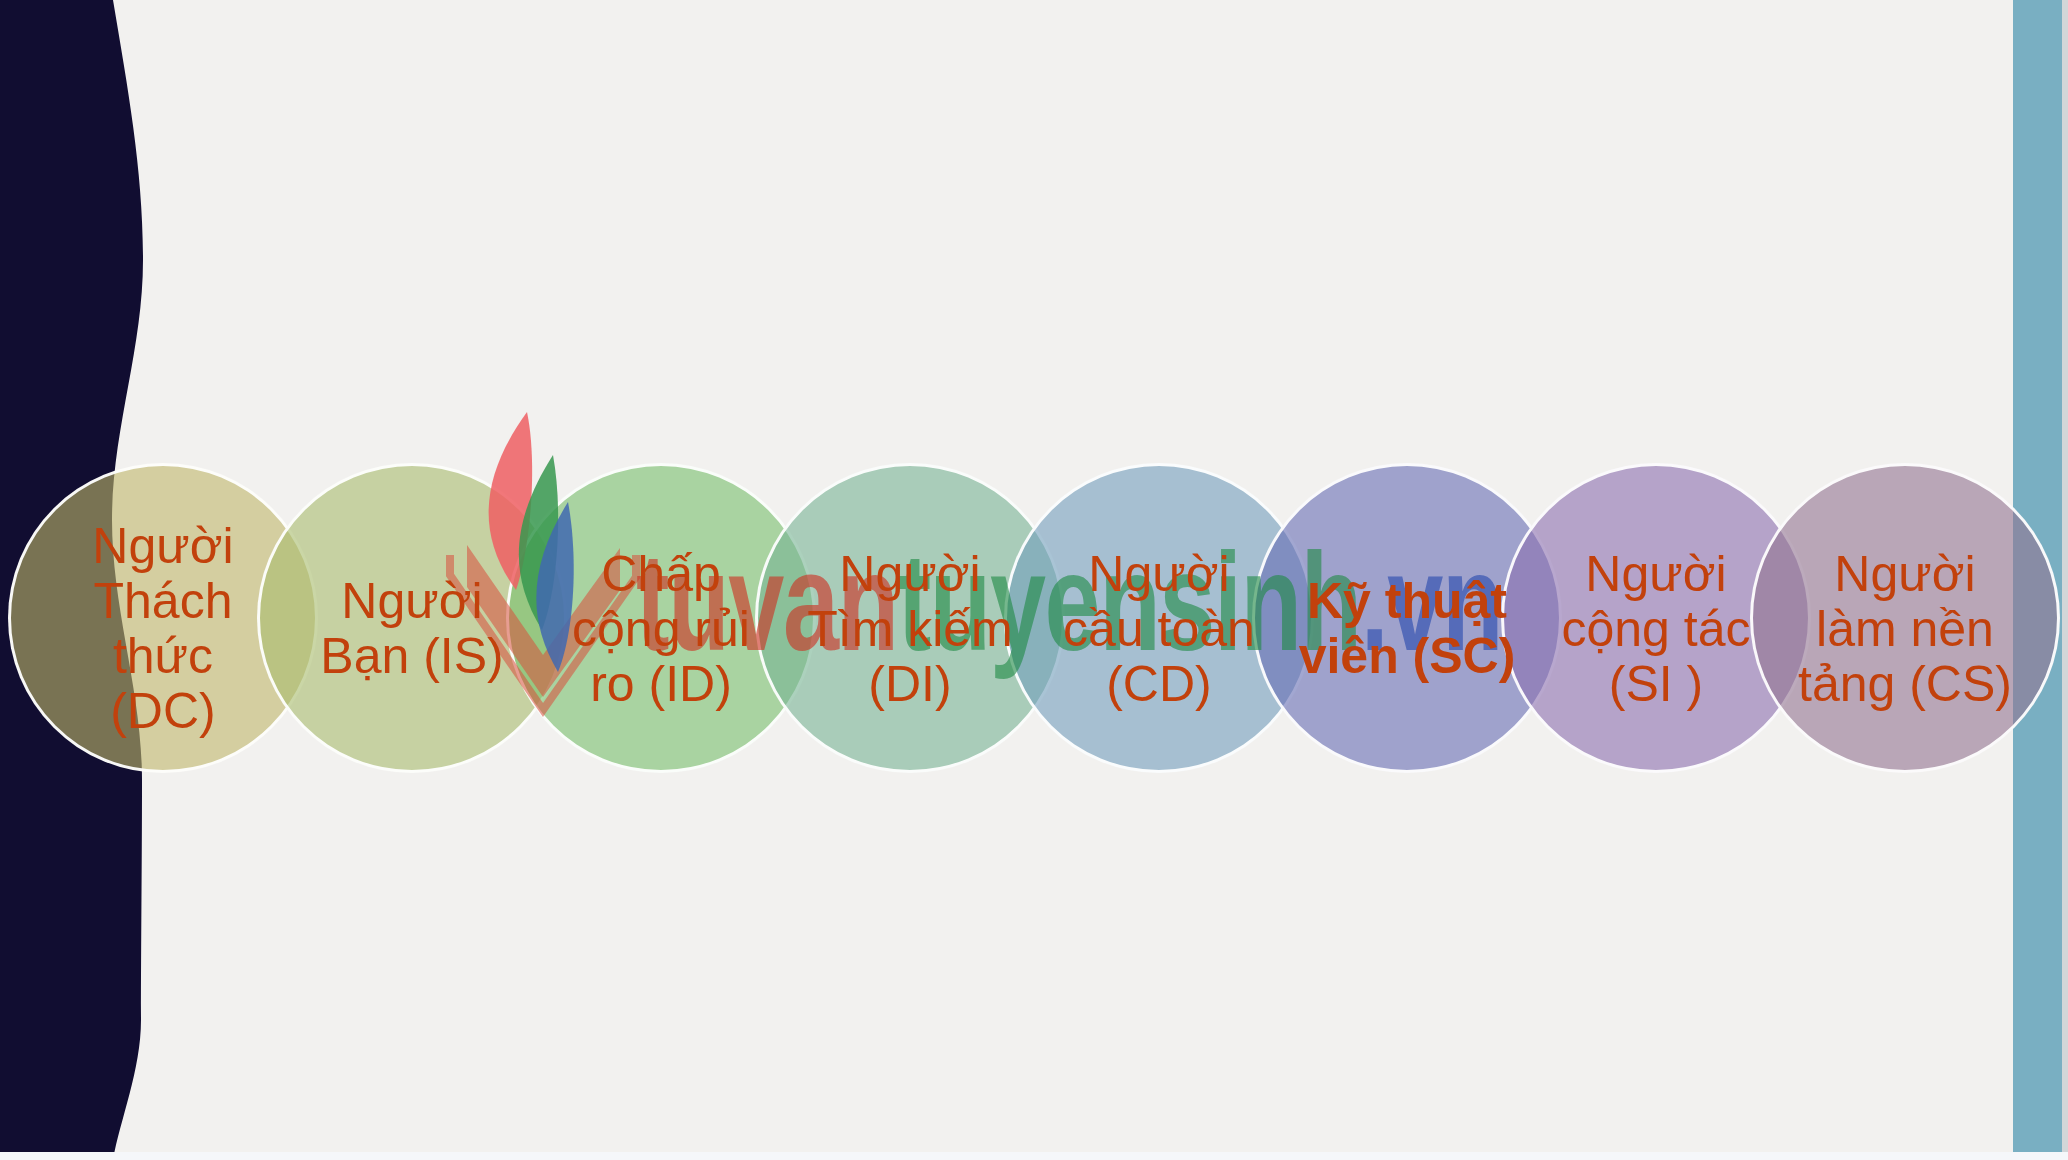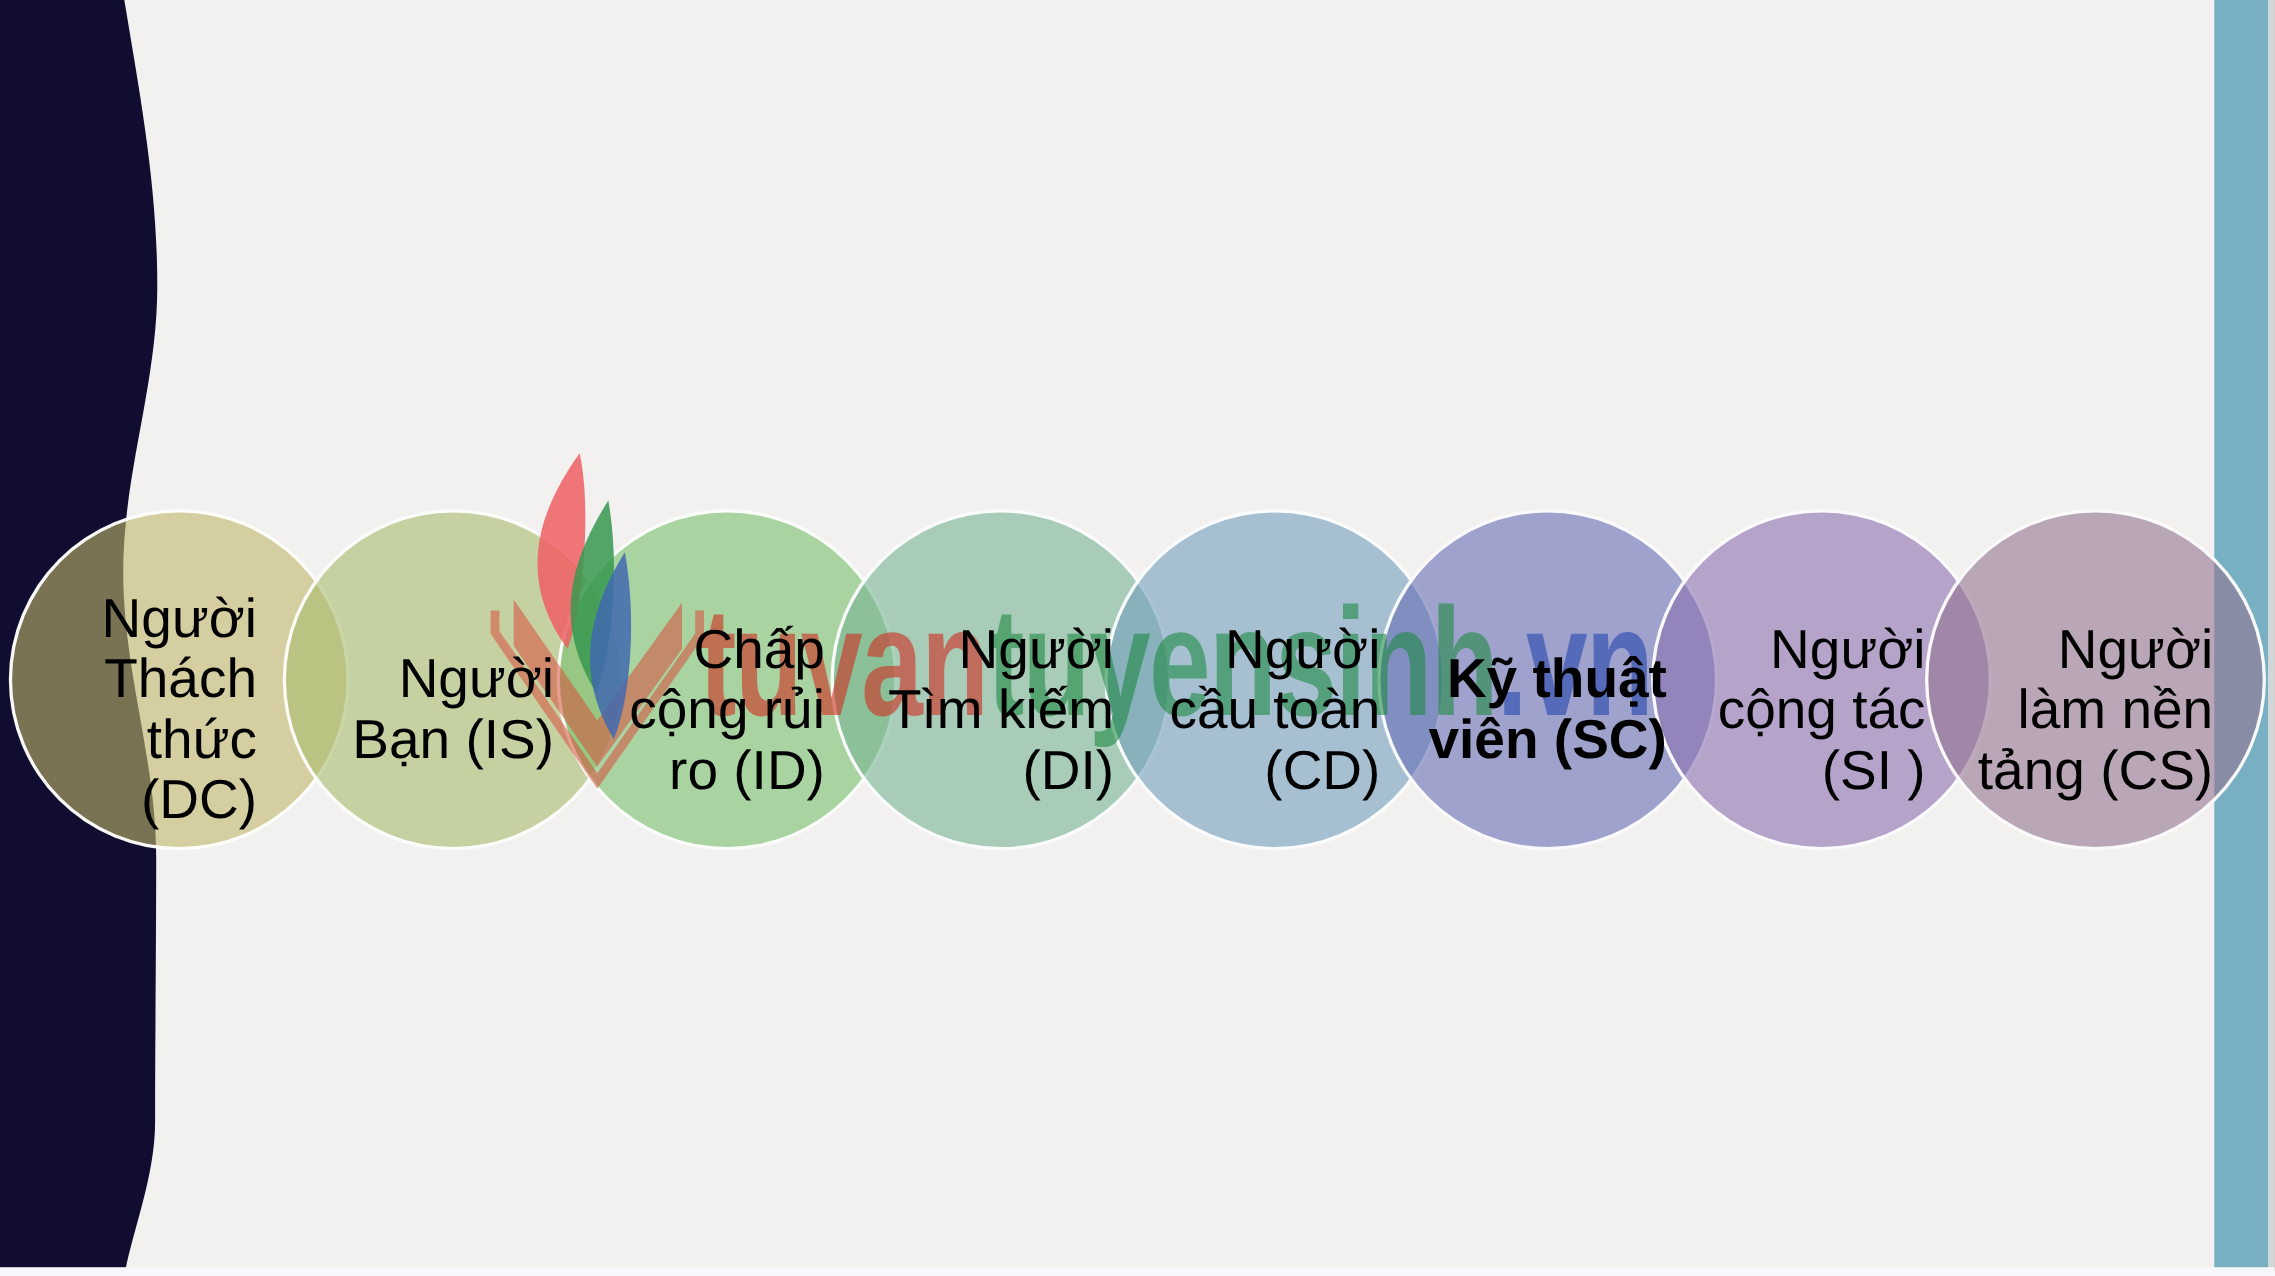--- a/index.html
+++ b/index.html
@@ -38,24 +38,24 @@
     font-weight:700;font-size:140px;line-height:1;
     letter-spacing:-2px;white-space:nowrap;
     transform:scaleX(0.72);transform-origin:left center;
     opacity:.6;
   }
   .wm-red{color:#cf2e1f;}
   .wm-green{color:#1f8a44;}
   .wm-blue{color:#2447ad;}
   
   .label{
-    position:absolute;top:490px;width:300px;height:310px;
+    position:absolute;top:474px;width:300px;height:310px;
     display:flex;align-items:center;justify-content:center;
-    text-align:right;white-space:pre-line;
-    font-size:50px;line-height:1.1;color:#000000;
+    text-align:center;white-space:pre-line;
+    font-size:50px;line-height:1.1;color:#c2410c;
     z-index:5;
   }
   .l1{left:13px;}.l2{left:262px;}.l3{left:511px;}.l4{left:760px;}
   .l5{left:1009px;}.l6{left:1257px;font-weight:bold;}.l7{left:1506px;}.l8{left:1755px;}
 </style>
 </head>
 <body>
 
 <div class="slide">
 

